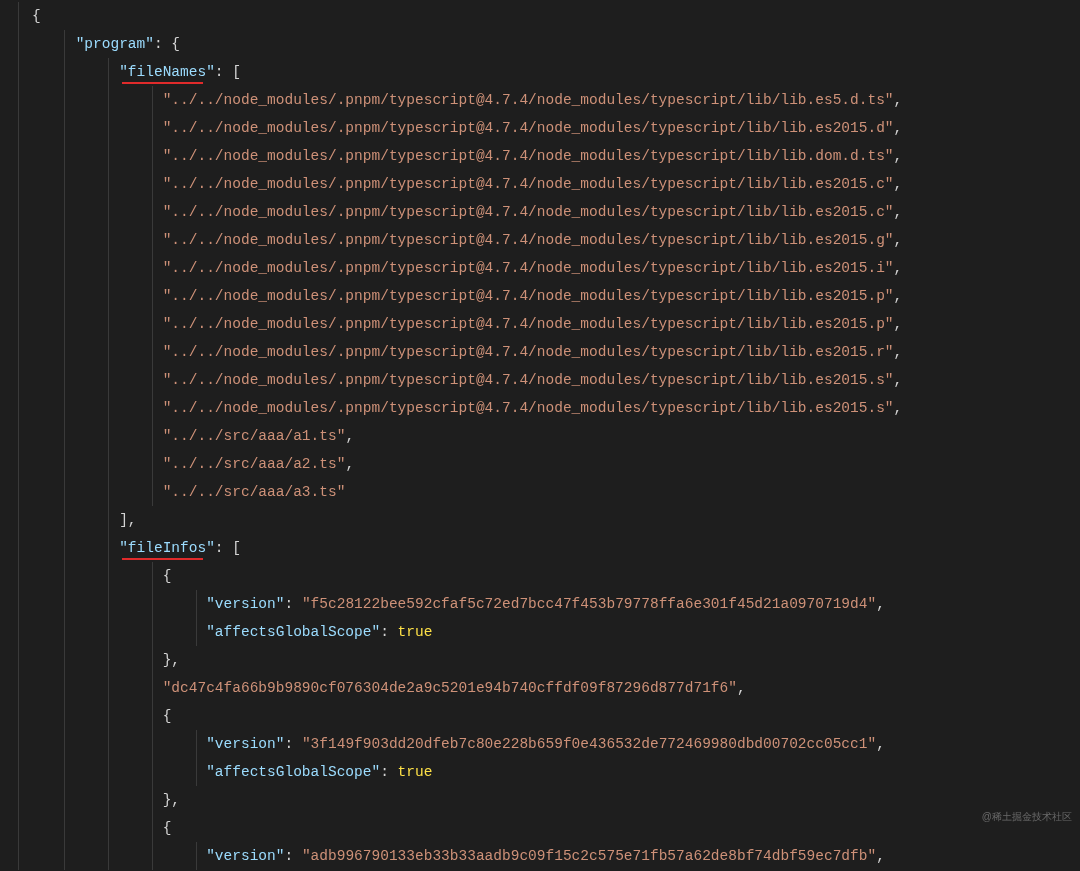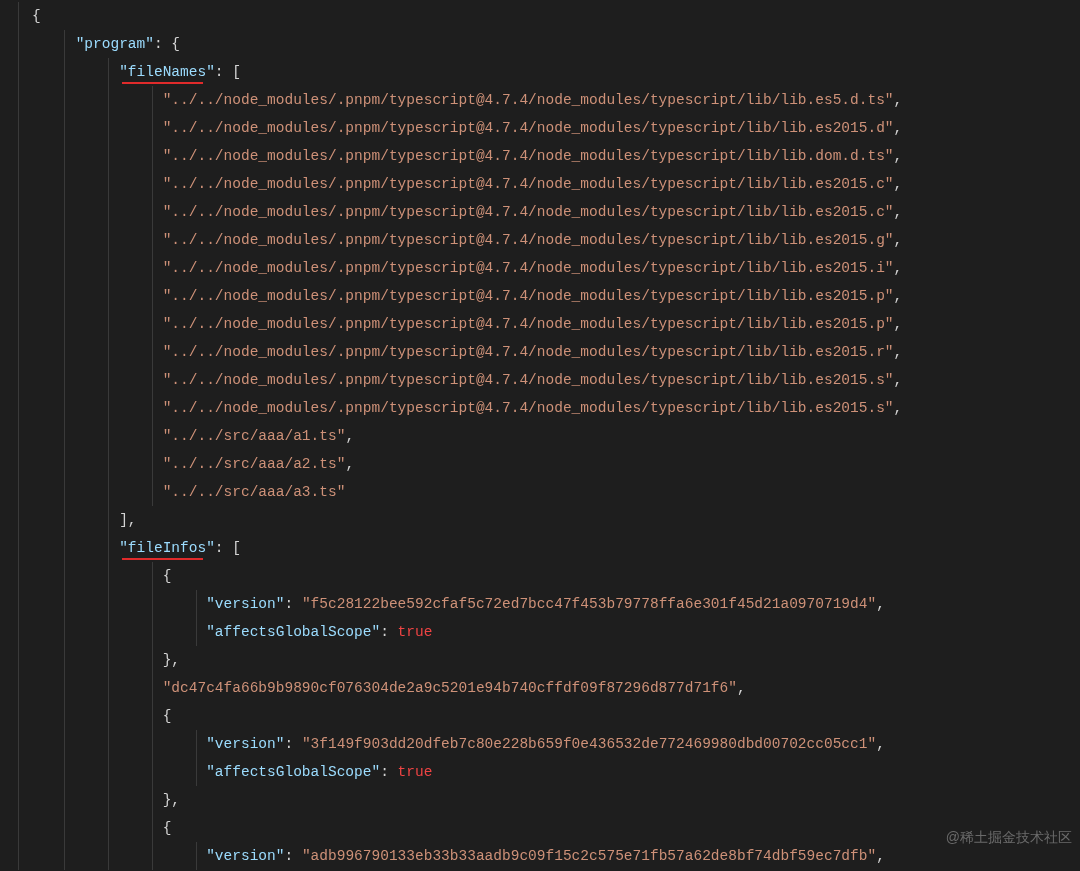--- a/index.html
+++ b/index.html
@@ -27,32 +27,32 @@
     background: #3a3a3a;
   }
   .g0 { left: 12px; }
   .g1 { left: 58px; }
   .g2 { left: 102px; }
   .g3 { left: 146px; }
   .g4 { left: 190px; }
   .s  { color: #ce9178; } 
   .k  { color: #9cdcfe; } 
   .p  { color: #d4d4d4; } 
-  .b  { color: #ef4444; } 
+  .b  { color: #fde047; } 
   .underline {
     position: absolute;
     height: 2px;
     background: #e02b2b;
     z-index: 5;
   }
   .watermark {
     position: absolute;
     right: 8px;
-    bottom: 20px;
-    font-size: 14px;
+    bottom: 40px;
+    font-size: 10px;
     color: #6a6a6a;
     font-family: sans-serif;
   }
 </style>
 </head>
 <body>
 
 <div class="editor" id="editor"><div class="ln"><div class="guide g0"></div>   <span class="p">{</span></div><div class="ln"><div class="guide g0"></div><div class="guide g1"></div>        <span class="k">"program"</span><span class="p">: {</span></div><div class="ln" style="position: relative;"><div class="guide g0"></div><div class="guide g1"></div><div class="guide g2"></div>             <span class="k">"fileNames"</span><span class="p">: [</span><div class="underline" style="left: 116px; width: 81px; top: 24px;"></div></div><div class="ln"><div class="guide g0"></div><div class="guide g1"></div><div class="guide g2"></div><div class="guide g3"></div>                  <span class="s">"../../node_modules/.pnpm/typescript@4.7.4/node_modules/typescript/lib/lib.es5.d.ts"</span><span class="p">,</span></div><div class="ln"><div class="guide g0"></div><div class="guide g1"></div><div class="guide g2"></div><div class="guide g3"></div>                  <span class="s">"../../node_modules/.pnpm/typescript@4.7.4/node_modules/typescript/lib/lib.es2015.d"</span><span class="p">,</span></div><div class="ln"><div class="guide g0"></div><div class="guide g1"></div><div class="guide g2"></div><div class="guide g3"></div>                  <span class="s">"../../node_modules/.pnpm/typescript@4.7.4/node_modules/typescript/lib/lib.dom.d.ts"</span><span class="p">,</span></div><div class="ln"><div class="guide g0"></div><div class="guide g1"></div><div class="guide g2"></div><div class="guide g3"></div>                  <span class="s">"../../node_modules/.pnpm/typescript@4.7.4/node_modules/typescript/lib/lib.es2015.c"</span><span class="p">,</span></div><div class="ln"><div class="guide g0"></div><div class="guide g1"></div><div class="guide g2"></div><div class="guide g3"></div>                  <span class="s">"../../node_modules/.pnpm/typescript@4.7.4/node_modules/typescript/lib/lib.es2015.c"</span><span class="p">,</span></div><div class="ln"><div class="guide g0"></div><div class="guide g1"></div><div class="guide g2"></div><div class="guide g3"></div>                  <span class="s">"../../node_modules/.pnpm/typescript@4.7.4/node_modules/typescript/lib/lib.es2015.g"</span><span class="p">,</span></div><div class="ln"><div class="guide g0"></div><div class="guide g1"></div><div class="guide g2"></div><div class="guide g3"></div>                  <span class="s">"../../node_modules/.pnpm/typescript@4.7.4/node_modules/typescript/lib/lib.es2015.i"</span><span class="p">,</span></div><div class="ln"><div class="guide g0"></div><div class="guide g1"></div><div class="guide g2"></div><div class="guide g3"></div>                  <span class="s">"../../node_modules/.pnpm/typescript@4.7.4/node_modules/typescript/lib/lib.es2015.p"</span><span class="p">,</span></div><div class="ln"><div class="guide g0"></div><div class="guide g1"></div><div class="guide g2"></div><div class="guide g3"></div>                  <span class="s">"../../node_modules/.pnpm/typescript@4.7.4/node_modules/typescript/lib/lib.es2015.p"</span><span class="p">,</span></div><div class="ln"><div class="guide g0"></div><div class="guide g1"></div><div class="guide g2"></div><div class="guide g3"></div>                  <span class="s">"../../node_modules/.pnpm/typescript@4.7.4/node_modules/typescript/lib/lib.es2015.r"</span><span class="p">,</span></div><div class="ln"><div class="guide g0"></div><div class="guide g1"></div><div class="guide g2"></div><div class="guide g3"></div>                  <span class="s">"../../node_modules/.pnpm/typescript@4.7.4/node_modules/typescript/lib/lib.es2015.s"</span><span class="p">,</span></div><div class="ln"><div class="guide g0"></div><div class="guide g1"></div><div class="guide g2"></div><div class="guide g3"></div>                  <span class="s">"../../node_modules/.pnpm/typescript@4.7.4/node_modules/typescript/lib/lib.es2015.s"</span><span class="p">,</span></div><div class="ln"><div class="guide g0"></div><div class="guide g1"></div><div class="guide g2"></div><div class="guide g3"></div>                  <span class="s">"../../src/aaa/a1.ts"</span><span class="p">,</span></div><div class="ln"><div class="guide g0"></div><div class="guide g1"></div><div class="guide g2"></div><div class="guide g3"></div>                  <span class="s">"../../src/aaa/a2.ts"</span><span class="p">,</span></div><div class="ln"><div class="guide g0"></div><div class="guide g1"></div><div class="guide g2"></div><div class="guide g3"></div>                  <span class="s">"../../src/aaa/a3.ts"</span></div><div class="ln"><div class="guide g0"></div><div class="guide g1"></div><div class="guide g2"></div>             <span class="p">],</span></div><div class="ln" style="position: relative;"><div class="guide g0"></div><div class="guide g1"></div><div class="guide g2"></div>             <span class="k">"fileInfos"</span><span class="p">: [</span><div class="underline" style="left: 116px; width: 81px; top: 24px;"></div></div><div class="ln"><div class="guide g0"></div><div class="guide g1"></div><div class="guide g2"></div><div class="guide g3"></div>                  <span class="p">{</span></div><div class="ln"><div class="guide g0"></div><div class="guide g1"></div><div class="guide g2"></div><div class="guide g3"></div><div class="guide g4"></div>                       <span class="k">"version"</span><span class="p">: </span><span class="s">"f5c28122bee592cfaf5c72ed7bcc47f453b79778ffa6e301f45d21a0970719d4"</span><span class="p">,</span></div><div class="ln"><div class="guide g0"></div><div class="guide g1"></div><div class="guide g2"></div><div class="guide g3"></div><div class="guide g4"></div>                       <span class="k">"affectsGlobalScope"</span><span class="p">: </span><span class="b">true</span></div><div class="ln"><div class="guide g0"></div><div class="guide g1"></div><div class="guide g2"></div><div class="guide g3"></div>                  <span class="p">},</span></div><div class="ln"><div class="guide g0"></div><div class="guide g1"></div><div class="guide g2"></div><div class="guide g3"></div>                  <span class="s">"dc47c4fa66b9b9890cf076304de2a9c5201e94b740cffdf09f87296d877d71f6"</span><span class="p">,</span></div><div class="ln"><div class="guide g0"></div><div class="guide g1"></div><div class="guide g2"></div><div class="guide g3"></div>                  <span class="p">{</span></div><div class="ln"><div class="guide g0"></div><div class="guide g1"></div><div class="guide g2"></div><div class="guide g3"></div><div class="guide g4"></div>                       <span class="k">"version"</span><span class="p">: </span><span class="s">"3f149f903dd20dfeb7c80e228b659f0e436532de772469980dbd00702cc05cc1"</span><span class="p">,</span></div><div class="ln"><div class="guide g0"></div><div class="guide g1"></div><div class="guide g2"></div><div class="guide g3"></div><div class="guide g4"></div>                       <span class="k">"affectsGlobalScope"</span><span class="p">: </span><span class="b">true</span></div><div class="ln"><div class="guide g0"></div><div class="guide g1"></div><div class="guide g2"></div><div class="guide g3"></div>                  <span class="p">},</span></div><div class="ln"><div class="guide g0"></div><div class="guide g1"></div><div class="guide g2"></div><div class="guide g3"></div>                  <span class="p">{</span></div><div class="ln"><div class="guide g0"></div><div class="guide g1"></div><div class="guide g2"></div><div class="guide g3"></div><div class="guide g4"></div>                       <span class="k">"version"</span><span class="p">: </span><span class="s">"adb996790133eb33b33aadb9c09f15c2c575e71fb57a62de8bf74dbf59ec7dfb"</span><span class="p">,</span></div></div>
 <div class="watermark">@稀土掘金技术社区</div>
 

